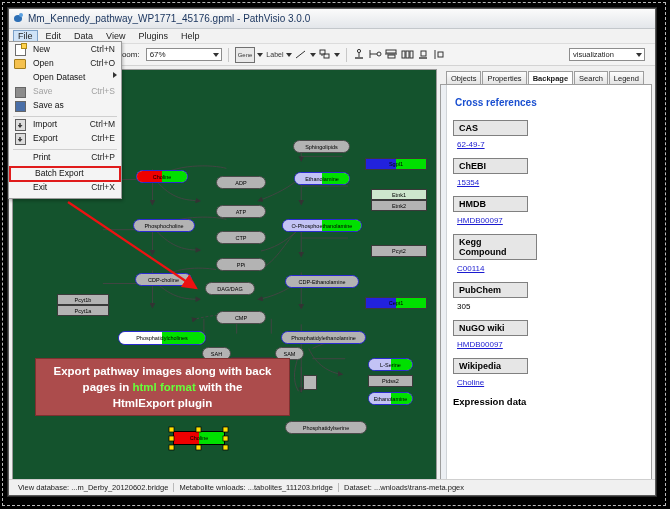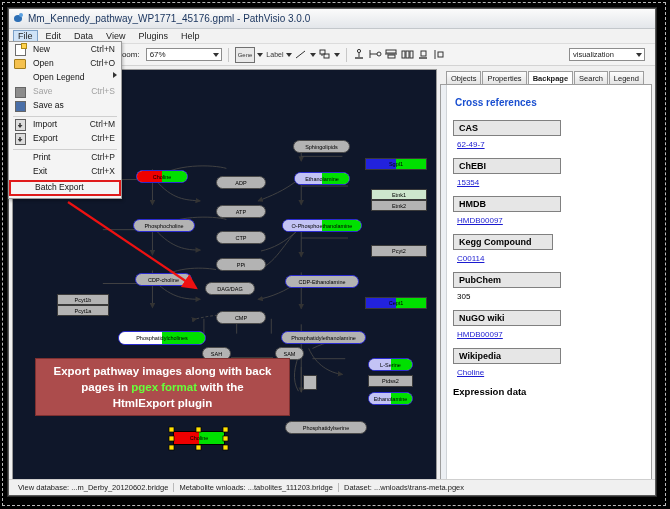--- a/index.html
+++ b/index.html
@@ -51,36 +51,36 @@
   .vis-combo{position:absolute;right:10px;width:76px;height:13px;border:1px solid #8d8d8d;
       background:#fff;display:flex;align-items:center;justify-content:space-between;
       font-size:7.5px;padding:0 2px 0 3px;box-sizing:border-box;}
 
   
   .body-area{position:relative;height:calc(100% - 19px - 14px - 21px);display:flex;}
 
   
   .canvas-wrap{position:relative;flex:1;background:#fff;border:1px solid #9a9a9a;
       margin:3px 1px 0 3px;overflow:hidden;}
-  .canvas{position:absolute;inset:0;background:#0f172a;}
+  .canvas{position:absolute;inset:0;background:#14532d;}
 
   
   .right-panel{width:212px;margin:3px 3px 0 2px;display:flex;flex-direction:column;}
   .tabstrip{display:flex;align-items:flex-end;height:15px;padding-left:6px;gap:1px;}
   .tab{font-size:7.5px;padding:2px 4px 1px 4px;border:1px solid #9d9d9d;
       background:linear-gradient(#fcfcfc,#e4e4e4);border-bottom:none;color:#1a1a1a;
       line-height:9px;}
   .tab.sel{background:#fff;font-weight:bold;padding-bottom:2px;margin-bottom:-1px;}
   .panel-body{flex:1;background:#fff;border:1px solid #9d9d9d;padding:8px 10px 4px 12px;
       overflow:hidden;position:relative;}
   .panel-scroll-l{position:absolute;left:0;top:0;bottom:0;width:5px;background:#eceff3;
       border-right:1px solid #d0d4d8;}
   .xref-title{color:#1a4fd0;font-weight:bold;font-size:10px;margin:4px 0 12px 2px;}
   .xref-head{border:1px solid #808080;background:#e6e6e6;font-weight:bold;font-size:9px;
-      padding:2px 5px;width:108px;box-sizing:border-box;color:#000;}
+      padding:2px 5px;width:75px;box-sizing:border-box;color:#000;}
   .xref-val{font-size:8px;margin:4px 0 9px 4px;color:#1a1ad0;text-decoration:underline;}
   .xref-val.plain{color:#000;text-decoration:none;}
   .expr-title{font-weight:bold;font-size:9.5px;margin-top:4px;color:#000;}
 
   
   .statusbar{position:absolute;left:0;right:0;bottom:0;height:15px;background:#f0f0f0;
       border-top:1px solid #cfcfcf;display:flex;align-items:center;font-size:7.5px;
       color:#1a1a1a;padding-left:4px;gap:0;}
   .st-seg{padding:0 5px;border-left:1px solid #b9b9b9;white-space:nowrap;}
   .st-seg:first-child{border-left:none;}
@@ -436,21 +436,21 @@
                 <rect x="4" y="22" width="5" height="5"></rect>
                   <rect x="31" y="22" width="5" height="5"></rect>
                   <rect x="58" y="22" width="5" height="5"></rect>
               </g>
             </svg>
           </div>
 
           <div class="banner">
             <div>
               <span>Export pathway images along with back</span><br>
-              <span>pages in </span><span class="hl">pgex format</span><span> with the</span><br>
+              <span>pages in </span><span class="hl">html format</span><span> with the</span><br>
               <span>HtmlExport plugin</span>
             </div>
           </div>
         </div>
       </div>
 
       <div class="right-panel">
         <div class="tabstrip">
           <span class="tab">Objects</span>
           <span class="tab">Properties</span>
@@ -464,21 +464,21 @@
 
           <div class="xref-head">CAS</div>
           <div class="xref-val">62-49-7</div>
 
           <div class="xref-head">ChEBI</div>
           <div class="xref-val">15354</div>
 
           <div class="xref-head">HMDB</div>
           <div class="xref-val">HMDB00097</div>
 
-          <div class="xref-head" style="width:100px;">Kegg Compound</div>
+          <div class="xref-head" style="width:84px;">Kegg Compound</div>
           <div class="xref-val">C00114</div>
 
           <div class="xref-head">PubChem</div>
           <div class="xref-val plain">305</div>
 
           <div class="xref-head">NuGO wiki</div>
           <div class="xref-val">HMDB00097</div>
 
           <div class="xref-head">Wikipedia</div>
           <div class="xref-val">Choline</div>
@@ -505,21 +505,21 @@
     </div>
     <div class="fm-row">
       <span class="fm-ic">
           <i class="ic-folder"></i>
         </span>
       <span class="fm-lbl">Open</span>
       <span class="fm-acc">Ctrl+O</span>
     </div>
     <div class="fm-row">
       <span class="fm-ic"></span>
-      <span class="fm-lbl">Open Legend</span>
+      <span class="fm-lbl">Open Dataset</span>
       <span class="fm-arrow"></span>
     </div>
     <div class="fm-row dis">
       <span class="fm-ic">
           <i class="ic-save"></i>
         </span>
       <span class="fm-lbl">Save</span>
       <span class="fm-acc">Ctrl+S</span>
     </div>
     <div class="fm-row">
@@ -543,28 +543,28 @@
         </span>
       <span class="fm-lbl">Export</span>
       <span class="fm-acc">Ctrl+E</span>
     </div>
     <div class="fm-sep"></div>
     <div class="fm-row">
       <span class="fm-ic"></span>
       <span class="fm-lbl">Print</span>
       <span class="fm-acc">Ctrl+P</span>
     </div>
+    <div class="fm-row hi">
+      <span class="fm-ic"></span>
+      <span class="fm-lbl">Batch Export</span>
+    </div>
     <div class="fm-row">
       <span class="fm-ic"></span>
       <span class="fm-lbl">Exit</span>
       <span class="fm-acc">Ctrl+X</span>
-    </div>
-    <div class="fm-row hi">
-      <span class="fm-ic"></span>
-      <span class="fm-lbl">Batch Export</span>
     </div>
   </div>
 
   <svg class="red-arrow" style="left:0;top:0;width:670px;height:509px;">
     <defs>
       <marker id="rar" markerWidth="7" markerHeight="7" refX="6" refY="3.5" orient="auto">
         <path d="M0,0 L7,3.5 L0,7 z" fill="#ee1111"></path>
       </marker>
     </defs>
     <line x1="68" y1="202" x2="196" y2="288" stroke="#ee1111" stroke-width="2.2" marker-end="url(#rar)"></line>

